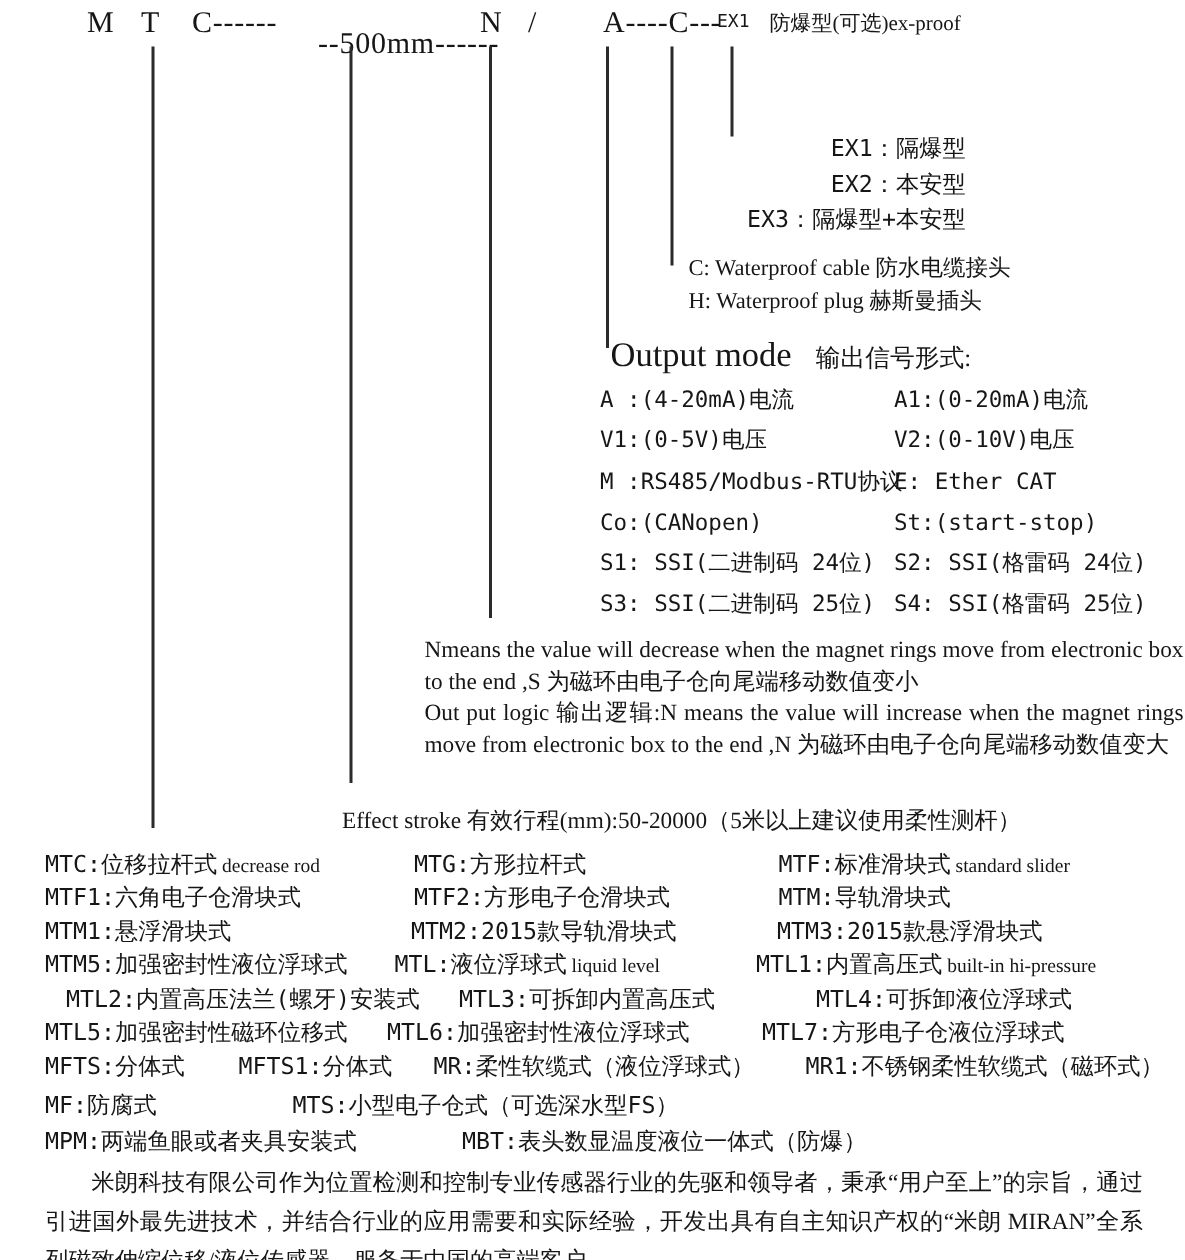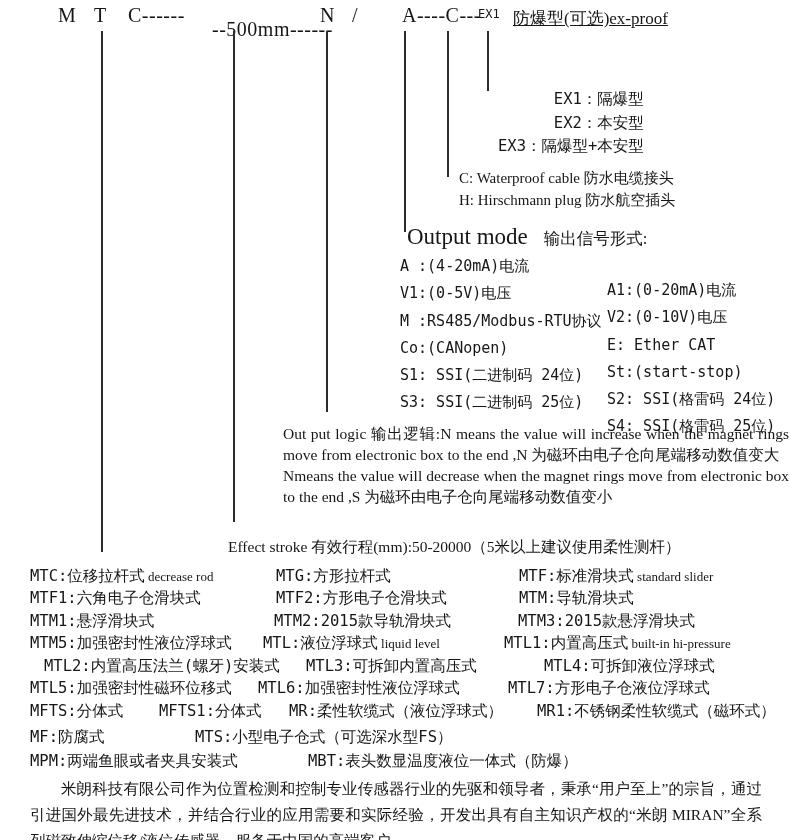--- a/index.html
+++ b/index.html
@@ -6,31 +6,31 @@
   .page{
     position:relative;width:790px;height:840px;background:#ffffff;
     color:#161616;overflow:hidden;
     font-family:"Liberation Serif","DejaVu Serif",serif;
   }
   .abs{position:absolute;white-space:nowrap;}
   .vline{position:absolute;width:2px;background:#2b2b2b;}
   
   .code{font-size:20px;letter-spacing:.5px;}
   .code-ex{font-family:"DejaVu Sans Mono","Liberation Mono",monospace;font-size:12px;}
-  .code-suffix{font-size:17px;text-decoration:underline;}
+  .code-suffix{font-size:14px;}
   
   .ex-item{font-family:"DejaVu Sans Mono","Liberation Mono",monospace;font-size:15.5px;height:23.5px;text-align:right;}
   
   .plug-item{font-size:15px;height:22px;}
   
   .om-title-en{font-size:23px;}
   .om-title-zh{font-size:16.5px;margin-left:12px;}
   .om-row{position:absolute;height:27px;font-family:"DejaVu Sans Mono","Liberation Mono",monospace;font-size:15px;}
   .om-left{position:absolute;left:0;white-space:nowrap;}
-  .om-right{position:absolute;left:207px;white-space:nowrap;margin-top:24px;}
+  .om-right{position:absolute;left:196px;white-space:nowrap;}
   
   .logic{position:absolute;left:283px;top:423px;width:506px;font-size:15.5px;
          line-height:21px;text-align:justify;}
   .logic p{margin:0;}
   
   .stroke-note{font-size:15.5px;}
   
   .mrow{position:absolute;left:30px;height:20px;font-size:15.5px;
         font-family:"DejaVu Sans Mono","Liberation Mono",monospace;}
   .mcell{position:absolute;white-space:nowrap;}
@@ -65,21 +65,21 @@
   <div class="vline" style="left:487px;top:31px;height:60px"></div>
 
   <div class="abs" style="left:498px;top:89px">
     <div class="ex-item">EX1：隔爆型</div>
     <div class="ex-item">EX2：本安型</div>
     <div class="ex-item">EX3：隔爆型+本安型</div>
   </div>
 
   <div class="abs" style="left:459px;top:169px">
     <div class="plug-item">C: Waterproof cable 防水电缆接头</div>
-    <div class="plug-item">H: Hirschmann plug 防水航空插头</div>
+    <div class="plug-item">H: Waterproof plug 赫斯曼插头</div>
   </div>
 
   <div class="abs" style="left:407px;top:224px">
     <span class="om-title-en">Output mode</span>
     <span class="om-title-zh">输出信号形式:</span>
   </div>
   <div>
     <div class="om-row" style="left:400px;top:257px">
       <span class="om-left">A :(4-20mA)电流</span>
       <span class="om-right">A1:(0-20mA)电流</span>
@@ -100,22 +100,22 @@
       <span class="om-left">S1: SSI(二进制码 24位)</span>
       <span class="om-right">S2: SSI(格雷码 24位)</span>
     </div>
     <div class="om-row" style="left:400px;top:393px">
       <span class="om-left">S3: SSI(二进制码 25位)</span>
       <span class="om-right">S4: SSI(格雷码 25位)</span>
     </div>
   </div>
 
   <div class="logic">
+    <p>Nmeans the value will decrease when the magnet rings move from electronic box to the end ,S 为磁环由电子仓向尾端移动数值变小</p>
     <p>Out put logic 输出逻辑:N means the value will increase when the magnet rings move from electronic box to the end ,N 为磁环由电子仓向尾端移动数值变大</p>
-    <p>Nmeans the value will decrease when the magnet rings move from electronic box to the end ,S 为磁环由电子仓向尾端移动数值变小</p>
   </div>
 
   <div class="abs stroke-note" style="left:228px;top:537px">Effect stroke 有效行程(mm):50-20000（5米以上建议使用柔性测杆）</div>
 
   <div>
     <div class="mrow" style="top:566px">
       <span class="mcell" style="left:0"><span>MTC:位移拉杆式</span><span class="en"> decrease rod</span></span>
       <span class="mcell" style="left:246px"><span>MTG:方形拉杆式</span></span>
       <span class="mcell" style="left:489px"><span>MTF:标准滑块式</span><span class="en"> standard slider</span></span>
     </div>

